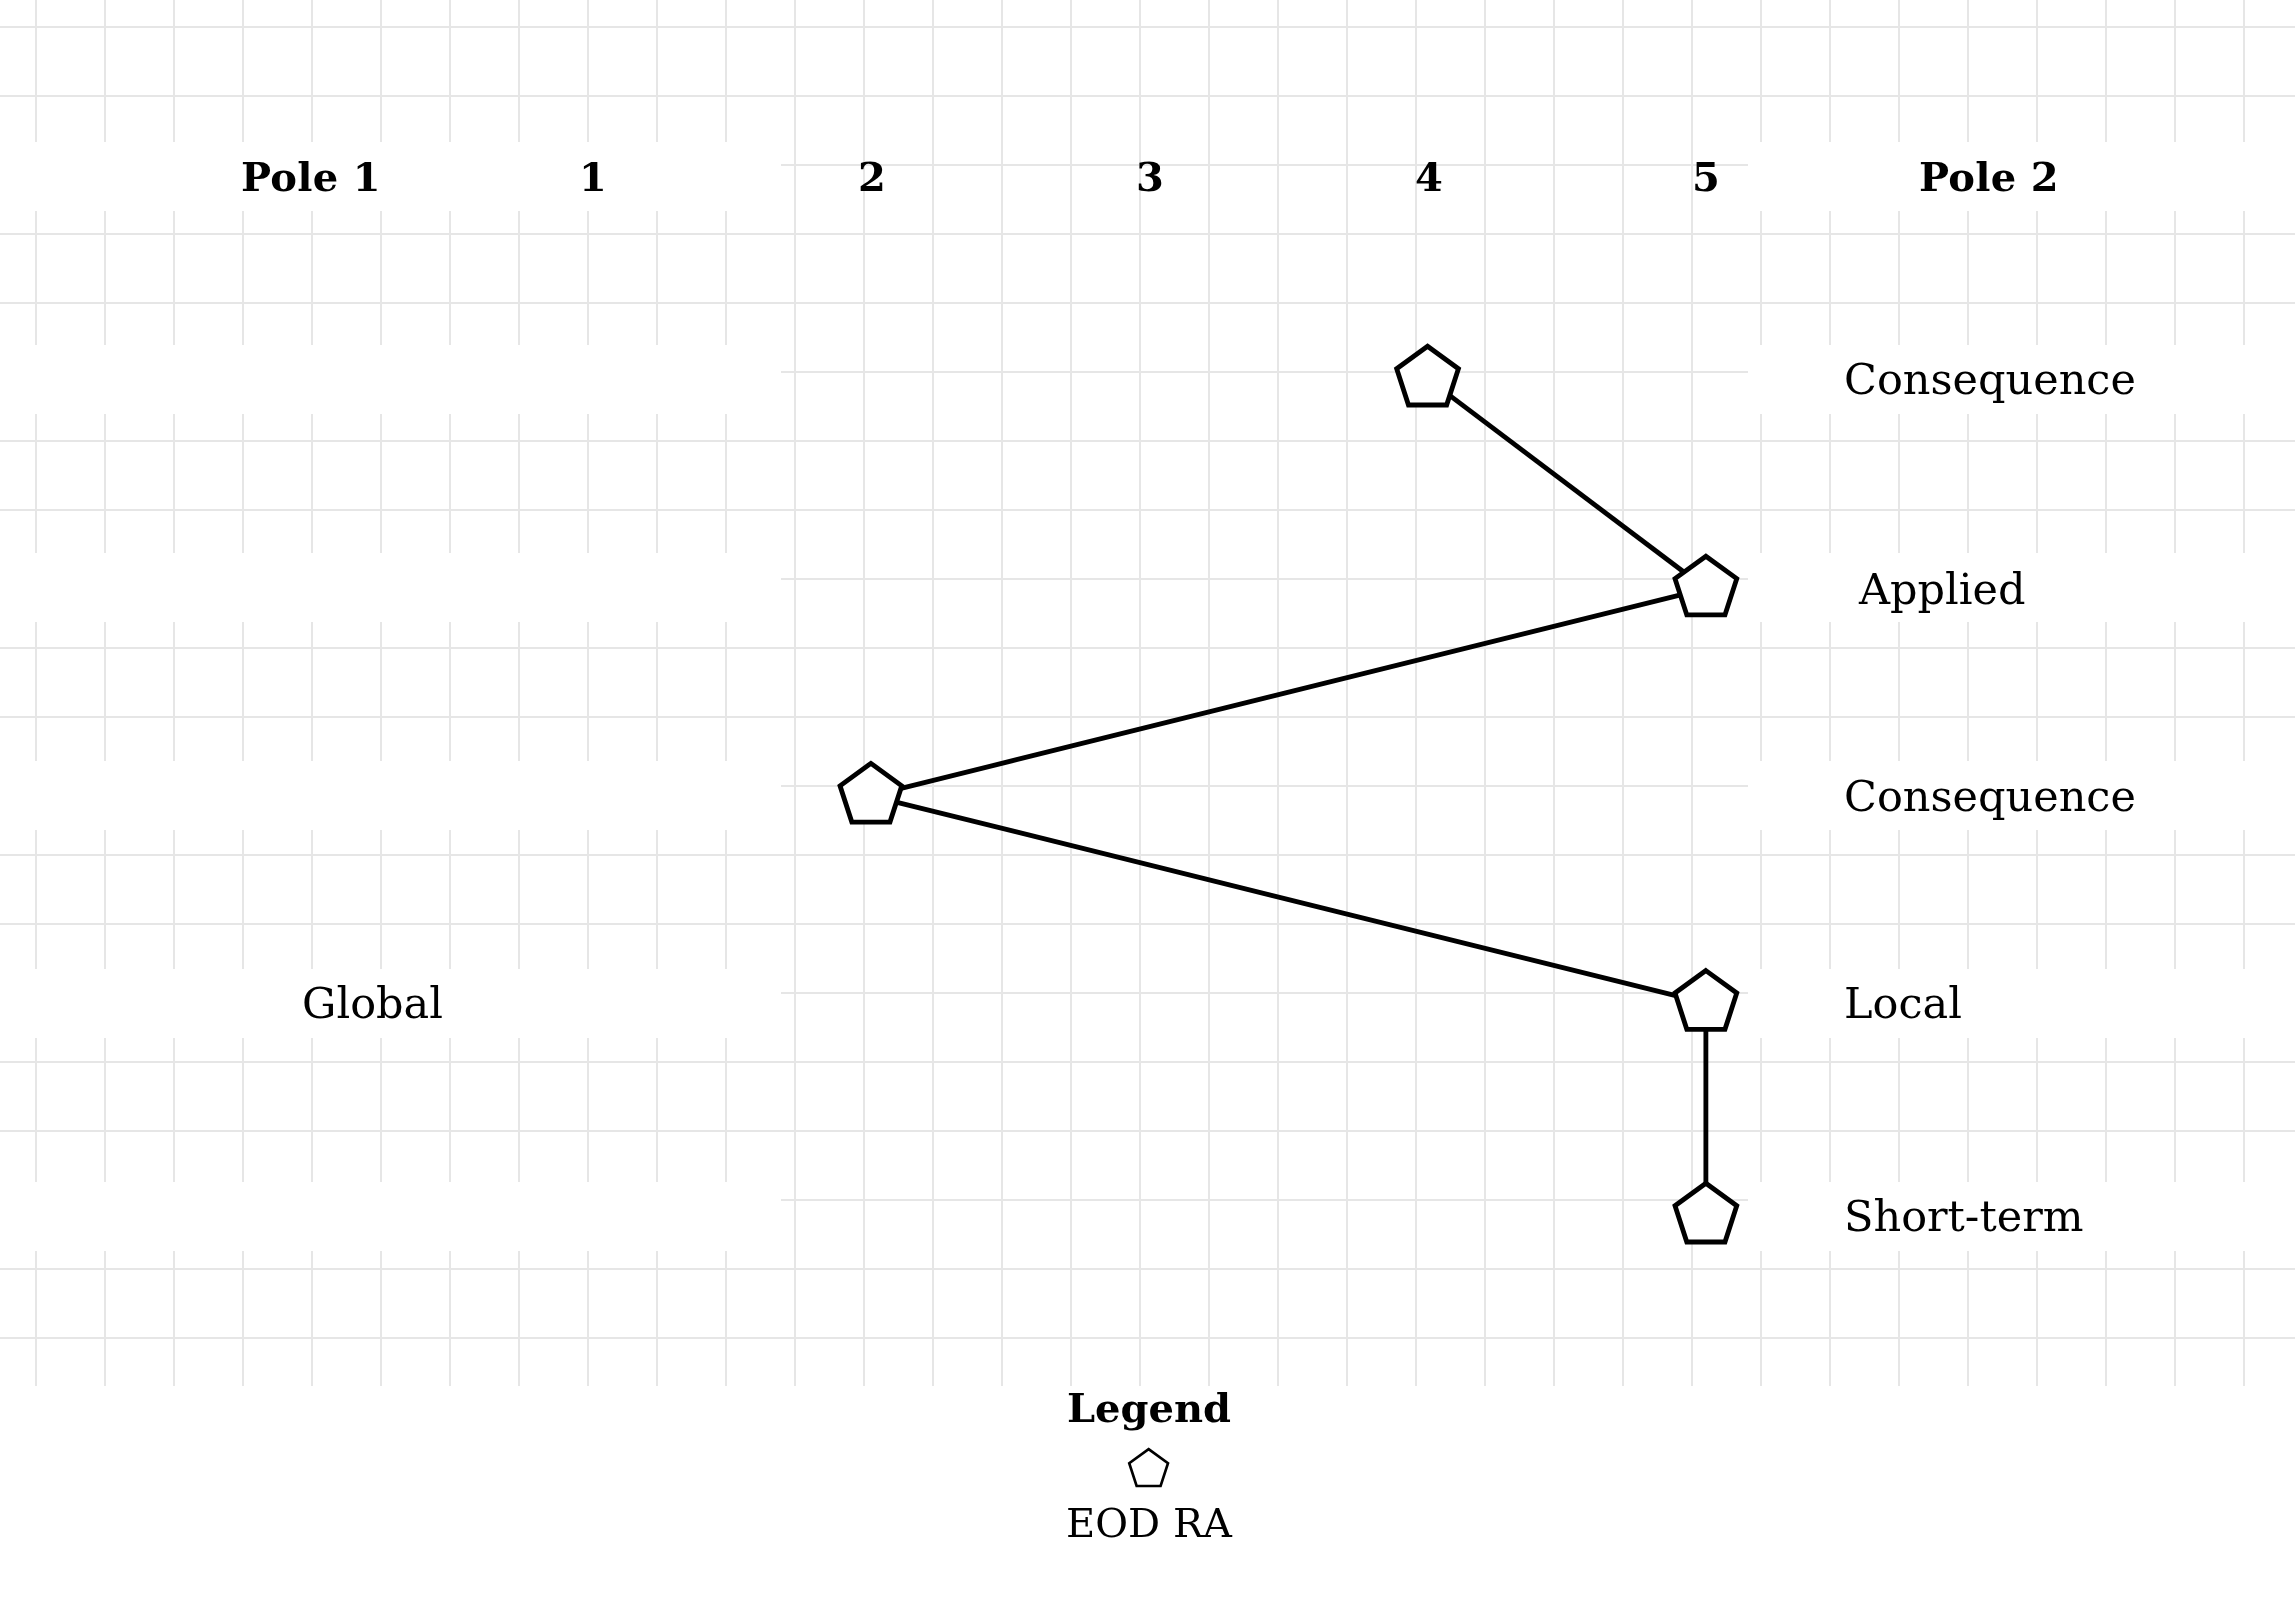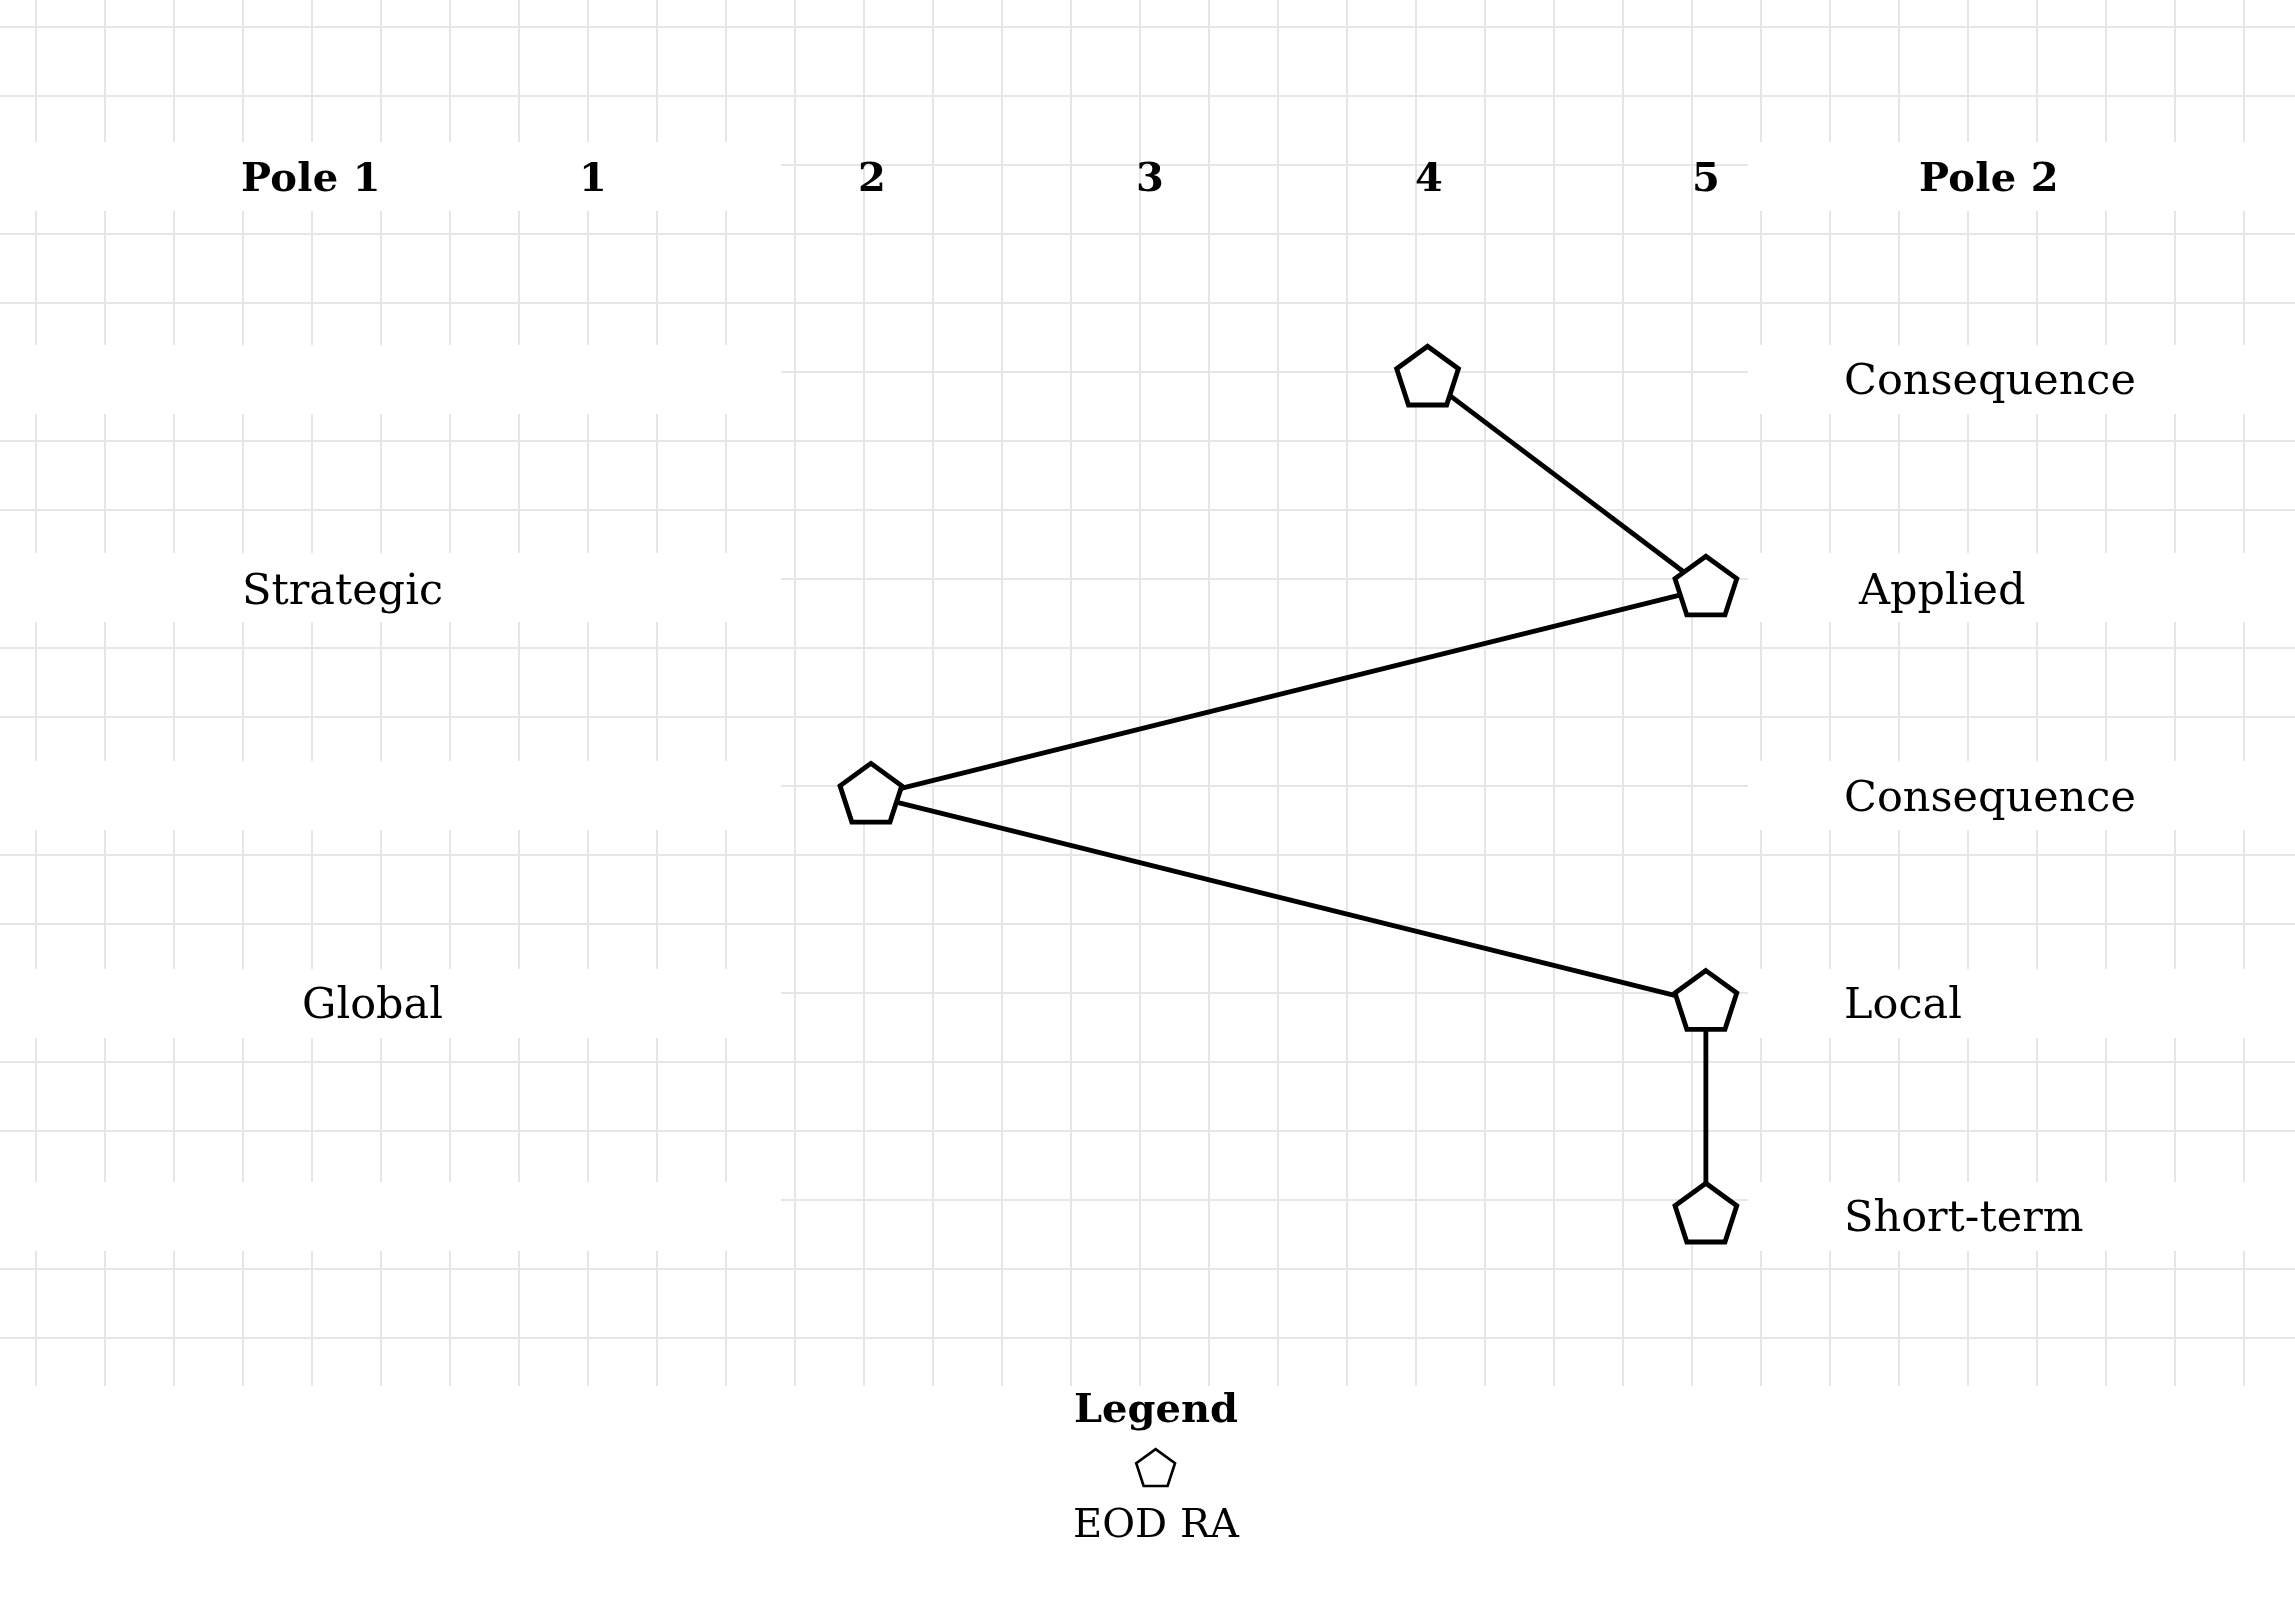--- a/index.html
+++ b/index.html
@@ -80,21 +80,20 @@
   }
 
   
   #legend {
     position: absolute;
     left: 1149px;
     top: 1388px;
     transform: translateX(-50%);
     text-align: center;
     z-index: 4;
-    margin-left: 7px;
   }
   #legend .legend-title {
     font-weight: bold;
     font-size: 40px;
     color: #000;
     line-height: 1.0;
     white-space: nowrap;
   }
   #legend .legend-marker {
     margin: 15px auto 7px auto;
@@ -131,21 +130,20 @@
 <div id="plot">
 
   <div class="hdr" style="left:311px; top:176px;">Pole 1</div>
   <div class="tick-num" style="left:593px;  top:176px;">1</div>
   <div class="tick-num" style="left:872px; top:176px;">2</div>
   <div class="tick-num" style="left:1150px; top:176px;">3</div>
   <div class="tick-num" style="left:1429px; top:176px;">4</div>
   <div class="tick-num" style="left:1706px; top:176px;">5</div>
   <div class="hdr" style="left:1989px; top:176px;">Pole 2</div>
 
-  <div class="row-label-left" style="left:111px; width:332px; top:589px;">Strategic</div>
   <div class="row-label-left" style="left:111px; width:332px; top:1003px;">Global</div>
 
   <div class="row-label-right" style="left:1844px; top:379px;">Consequence</div>
   <div class="row-label-right" style="left:1859px; top:589px;">Applied</div>
   <div class="row-label-right" style="left:1844px; top:796px;">Consequence</div>
   <div class="row-label-right" style="left:1844px; top:1003px;">Local</div>
   <div class="row-label-right" style="left:1844px; top:1216px;">Short-term</div>
 
   <svg id="series-svg" width="2295" height="1600" viewBox="0 0 3323 2316" style="position:absolute;left:0;top:0;">
     <g>

